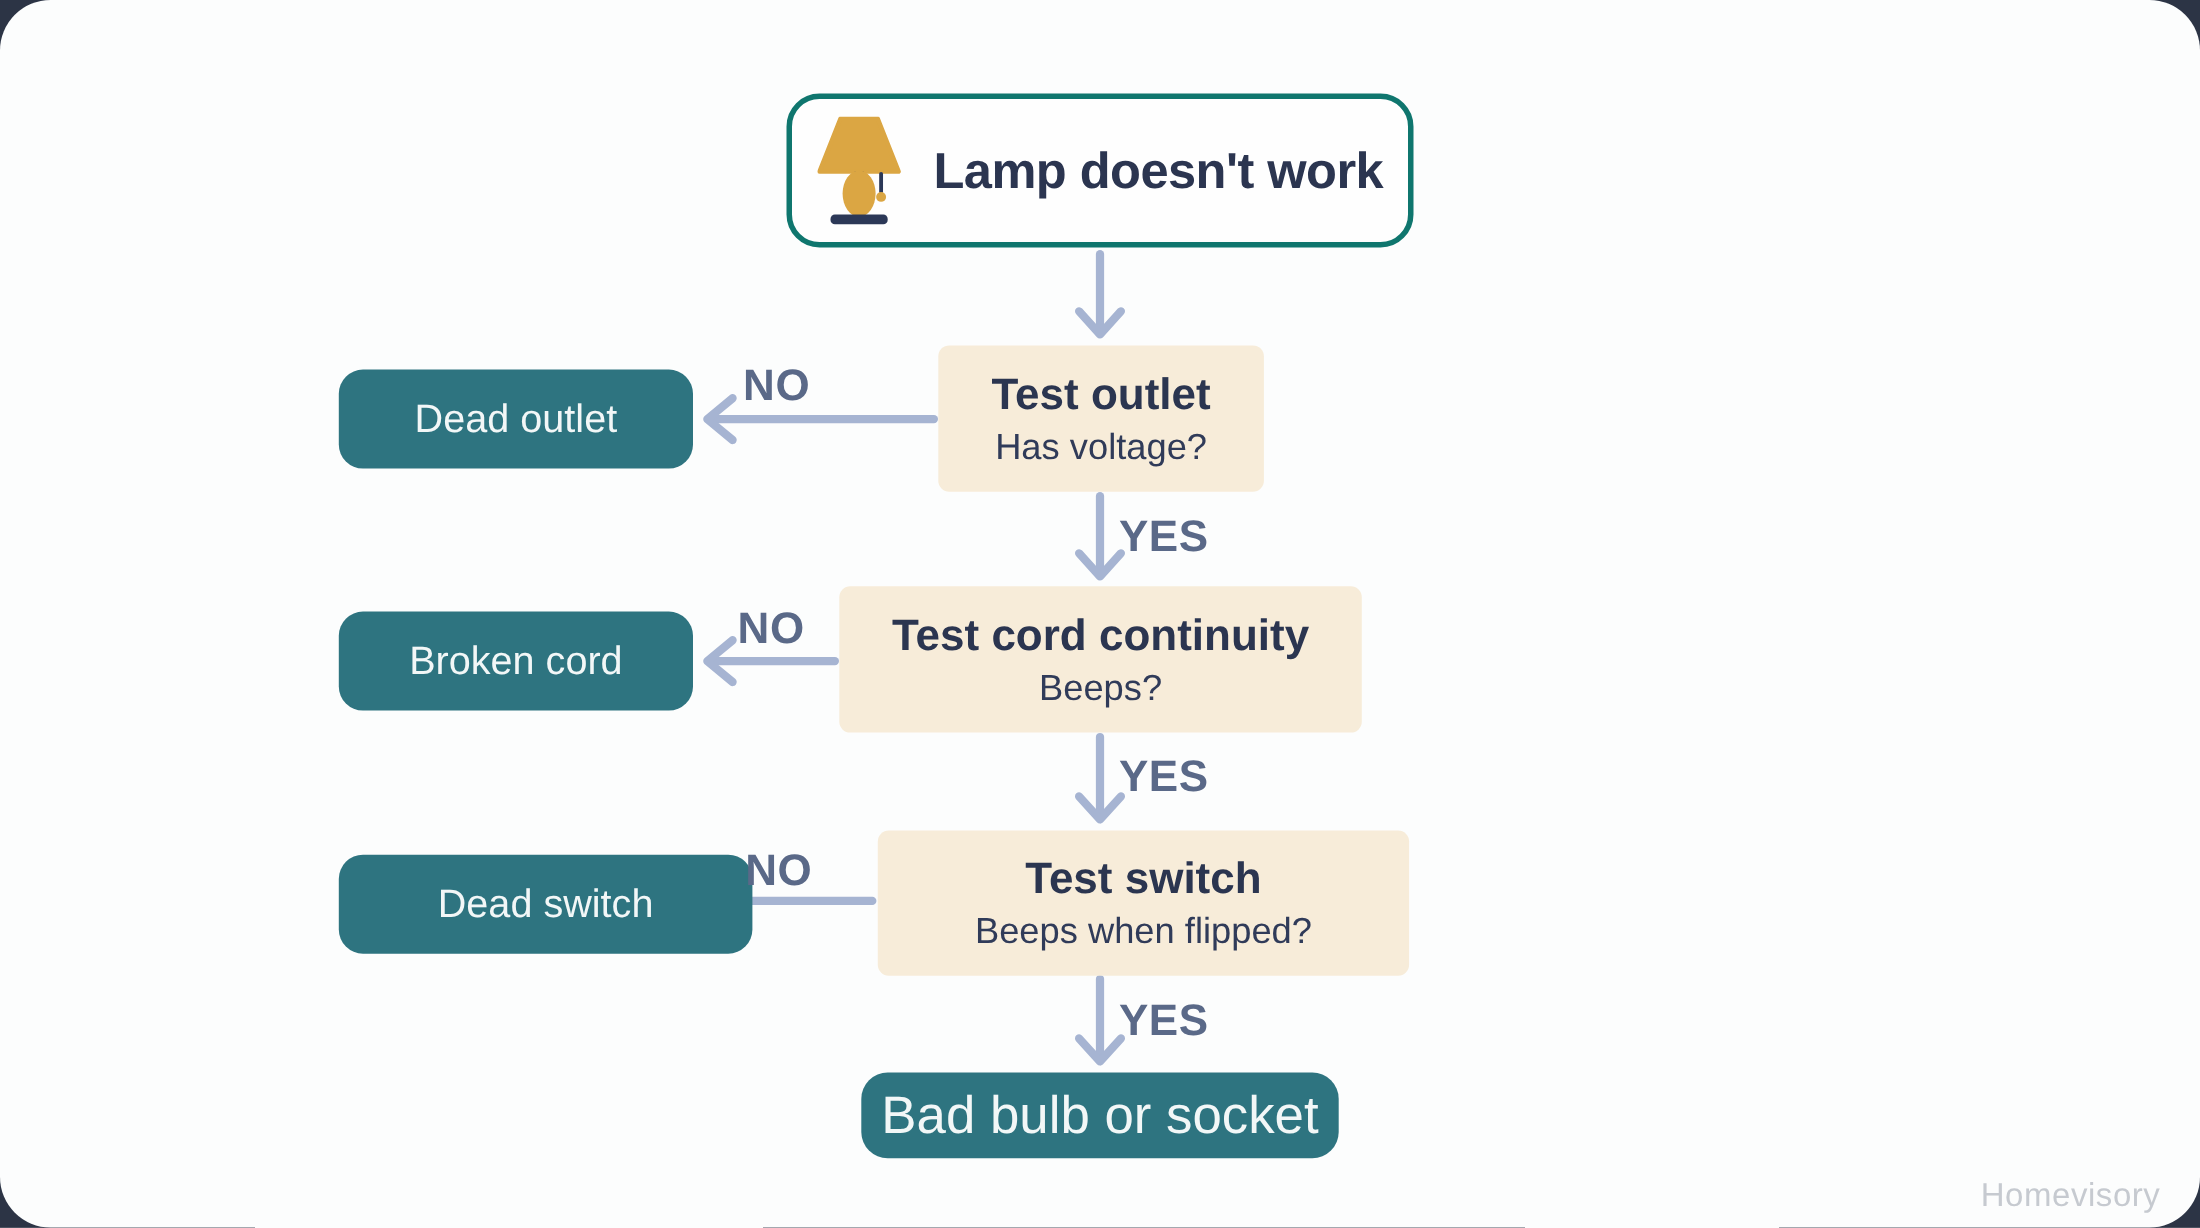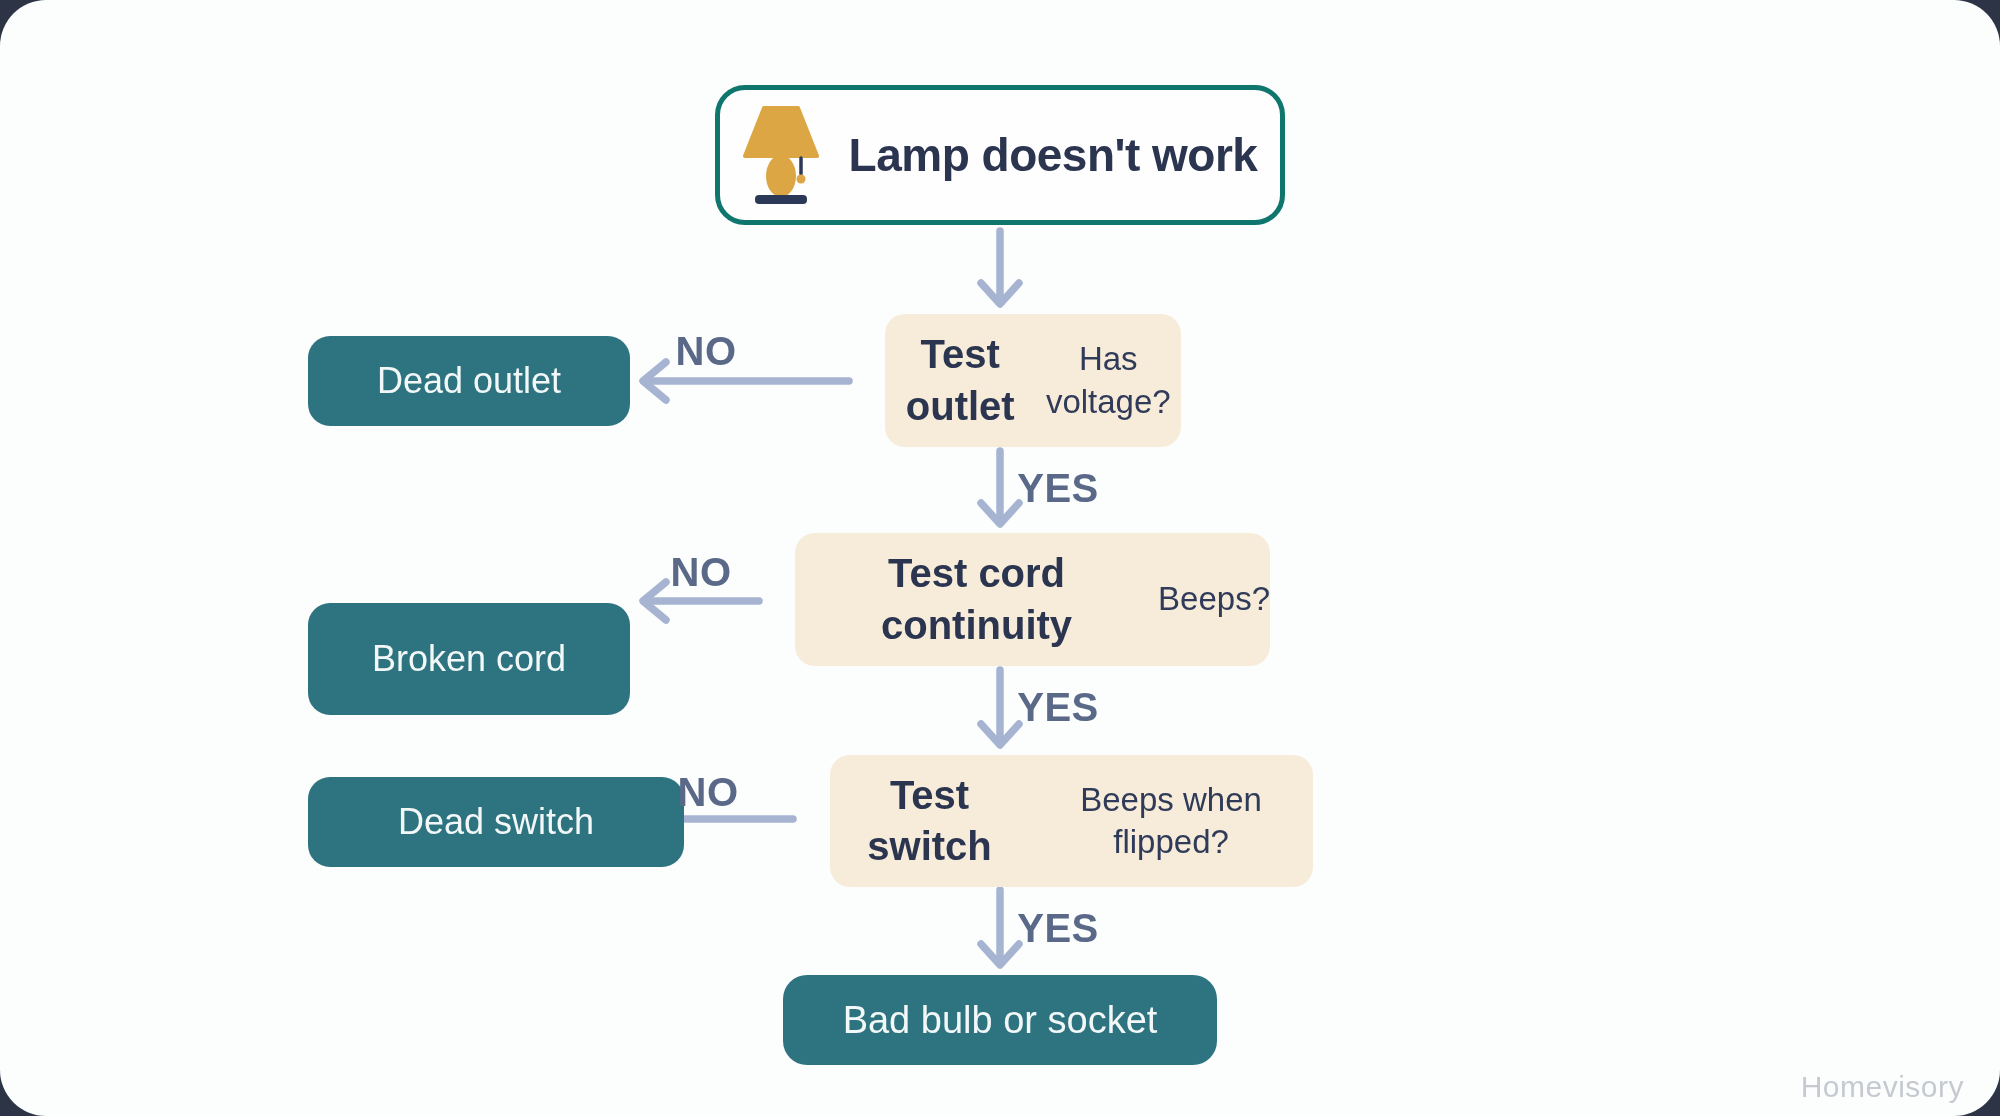--- a/index.html
+++ b/index.html
@@ -40,47 +40,46 @@
     gap: 30px;
   }
   .start-title {
     font-size: 46px;
     font-weight: 700;
     color: #2B3550;
     letter-spacing: -0.5px;
   }
   .q {
     background: #F7ECD9;
-    border-radius: 20px;
-    flex-direction: row;
+    border-radius: 10px;
+    flex-direction: column;
     line-height: 1.28;
-    margin-left: 32px;
   }
   .q1 { left: 853px; top: 314px; width: 296px; height: 133px; }
   .q2 { left: 763px; top: 533px; width: 475px; height: 133px; }
   .q3 { left: 798px; top: 755px; width: 483px; height: 132px; }
   .q-title { font-size: 40px; font-weight: 700; color: #2B3550; }
   .q-sub   { font-size: 33px; font-weight: 400; color: #303B59; }
   .r {
     background: #2E7480;
     border-radius: 22px;
     color: #F2F7F7;
     font-size: 36px;
     font-weight: 400;
     text-align: right;
   }
   .r1 { left: 308px; top: 336px; width: 322px; height: 90px; }
-  .r2 { left: 308px; top: 556px; width: 322px; height: 112px; margin-top: 47px; }
+  .r2 { left: 308px; top: 556px; width: 322px; height: 90px; }
   .r3 { left: 308px; top: 777px; width: 376px; height: 90px; }
   .end-box {
-    left: 783px; top: 975px; width: 434px; height: 90px;
+    left: 783px; top: 975px; width: 434px; height: 78px;
     background: #2E7480;
     border-radius: 24px;
     color: #F2F7F7;
-    font-size: 38px;
+    font-size: 48px;
     font-weight: 400;
   }
   .edge-label {
     position: absolute;
     transform: translate(-50%, -50%);
     font-weight: 700;
     font-size: 40px;
     color: #5A6988;
     letter-spacing: 0.5px;
     white-space: nowrap;

